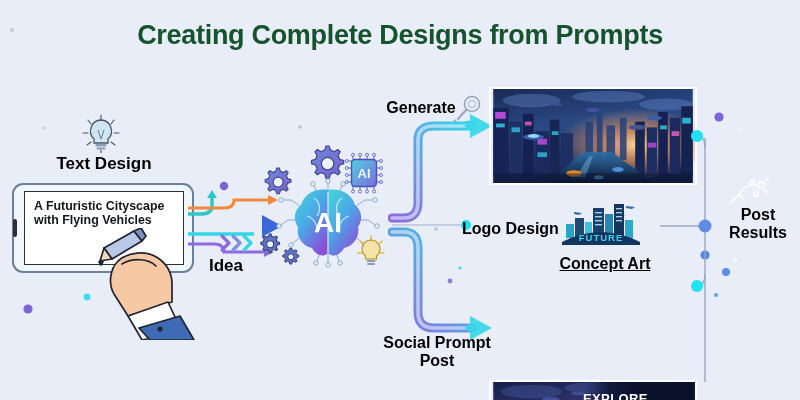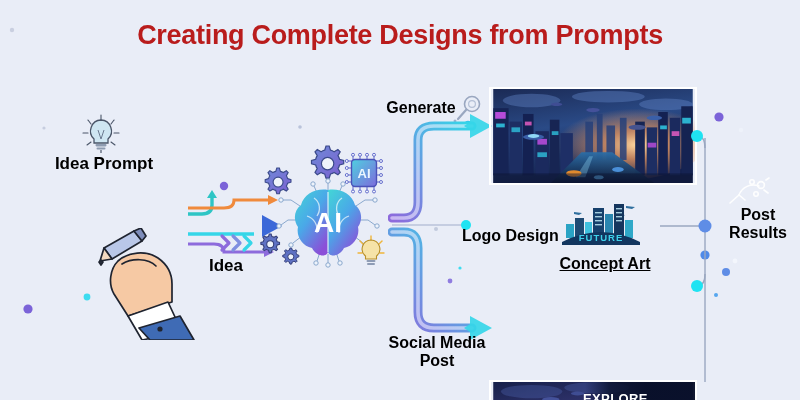--- a/index.html
+++ b/index.html
@@ -8,34 +8,34 @@
     background:#e9edf7;
     font-family:"Liberation Sans", sans-serif;
     position:relative;
   }
   .stage{position:absolute;inset:0;}
   .abs{position:absolute;}
 
   
   #title{
     top:20px;left:0;width:800px;text-align:center;
-    font-size:27px;font-weight:bold;color:#b91c1c;
+    font-size:27px;font-weight:bold;color:#14532d;
     letter-spacing:-0.3px;
   }
 
   
   .label{
     font-weight:bold;color:#000000;line-height:1.12;
     text-align:center;white-space:pre-line;
   }
   #lbl-text-prompt{top:154px;left:34px;width:140px;font-size:17px;}
   #lbl-idea{top:256px;left:186px;width:80px;font-size:17px;}
   #lbl-ai-processing{top:296px;left:246px;width:180px;font-size:17px;}
   #lbl-generate{top:99px;left:366px;width:110px;font-size:16px;}
-  #lbl-logo-design{top:227px;left:462px;width:108px;font-size:16px;text-align:left;}
+  #lbl-logo-design{top:220px;left:462px;width:108px;font-size:16px;text-align:left;}
   #lbl-concept-art{top:255px;left:540px;width:130px;font-size:16px;text-decoration:underline;}
   #lbl-social{top:334px;left:378px;width:118px;font-size:16px;}
   #lbl-final{top:206px;left:718px;width:80px;font-size:16px;}
 
   
   #tablet{left:12px;top:183px;width:182px;height:90px;}
   #tablet .shell{
     position:absolute;inset:0;border:2.5px solid #6d7f99;border-radius:11px;
     background:#f2f5fa;box-sizing:border-box;
   }
@@ -105,22 +105,30 @@
       <line x1="11" y1="35" x2="15" y2="32"></line>
       <line x1="39" y1="35" x2="35" y2="32"></line>
     </g>
     <path d="M25 10 a11 11 0 0 1 7 19 l0 4 l-14 0 l0 -4 a11 11 0 0 1 7 -19 z" fill="#cfe6f2" stroke="#4a5568" stroke-width="1.3"></path>
     <rect x="19.5" y="34" width="11" height="2.4" rx="1.1" fill="#8d9bb0"></rect>
     <rect x="20.5" y="37.4" width="9" height="2.2" rx="1.1" fill="#8d9bb0"></rect>
     <path d="M25 40 l0 3" stroke="#4a5568" stroke-width="1.2"></path>
     <path d="M22 20 l3 9 l3 -9" fill="none" stroke="#6b7a90" stroke-width="1"></path>
   </svg>
 
-  <div class="abs label" id="lbl-text-prompt">Idea Prompt</div>
-
+  <div class="abs label" id="lbl-text-prompt">Text Design</div>
+
+  <div class="abs" id="tablet">
+    <div class="shell"></div>
+    <div class="btn"></div>
+    <div class="screen">
+      <div id="prompt-text">A Futuristic Cityscape
+with Flying Vehicles</div>
+    </div>
+  </div>
 
   <svg class="abs" style="left:98px;top:228px;width:116px;height:112px;" viewBox="0 0 116 112">
     <g stroke="#1f2430" stroke-width="1.7" stroke-linejoin="round" stroke-linecap="round">
       <path d="M6 20 L36 3 L44 13 L14 31 Z" fill="#b9c7e8"></path>
       <path d="M36 3 L43 0 L48 8 L44 13 Z" fill="#7e8dbb"></path>
       <path d="M6 20 L14 31 L2 33 Z" fill="#f3d9c0"></path>
       <path d="M1 34 L3 32 L5 34 L3 37 Z" fill="#2b3140"></path>
       <path d="M20 33 C30 24, 48 22, 60 30 C70 37, 74 46, 74 56 L74 74 L30 88 L16 66 C10 56, 12 41, 20 33 Z" fill="#f6c9a4"></path>
       <path d="M24 36 C34 30, 50 30, 58 38" fill="none"></path>
       <path d="M30 88 L70 74 L84 104 L44 112 Z" fill="#ffffff"></path>
@@ -434,21 +442,21 @@
       <rect x="58" y="18" width="6" height="1.4"></rect>
         <rect x="58" y="22" width="6" height="1.4"></rect>
     </g>
 
     <path d="M4 44 Q43 24 82 44 L82 47 L4 47 Z" fill="#12365f"></path>
     <text x="43" y="43" font-family="Liberation Sans, sans-serif" font-size="9.5" font-weight="bold" fill="#3fd0ea" text-anchor="middle" letter-spacing="1">FUTURE</text>
   </svg>
 
   <div class="abs label" id="lbl-concept-art">Concept Art</div>
 
-  <div class="abs label" id="lbl-social">Social Media Post</div>
+  <div class="abs label" id="lbl-social">Social Prompt Post</div>
 
   <div class="abs imgframe" id="img-social">
     <svg viewBox="0 0 208 98" style="width:100%;height:100%;display:block;position:absolute;inset:0;">
       <defs>
         <linearGradient id="skySoc" x1="0" y1="0" x2="0.4" y2="1">
           <stop offset="0%" stop-color="#16204a"></stop>
           <stop offset="50%" stop-color="#3b3a7a"></stop>
           <stop offset="100%" stop-color="#0f1838"></stop>
         </linearGradient>
         <radialGradient id="glowSoc" cx="0.35" cy="0.5" r="0.4">

